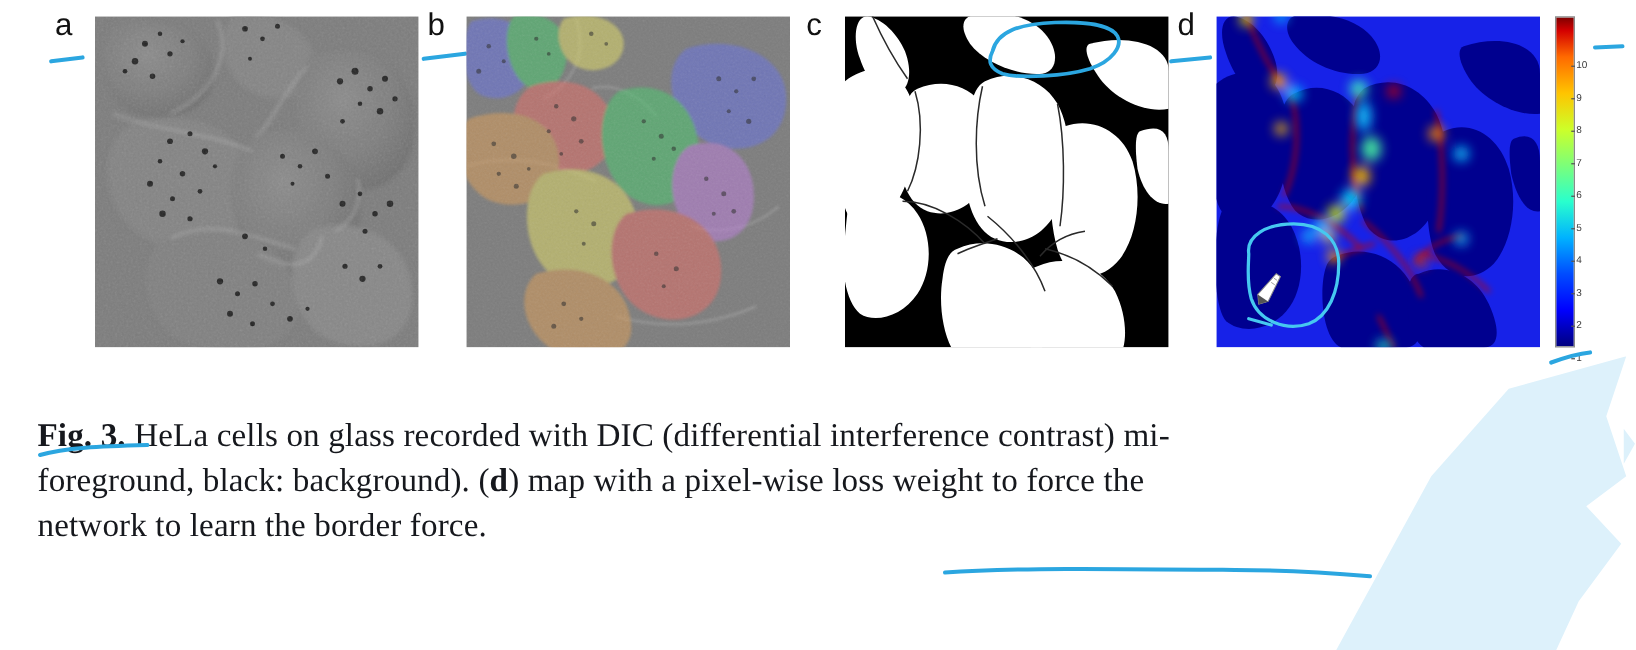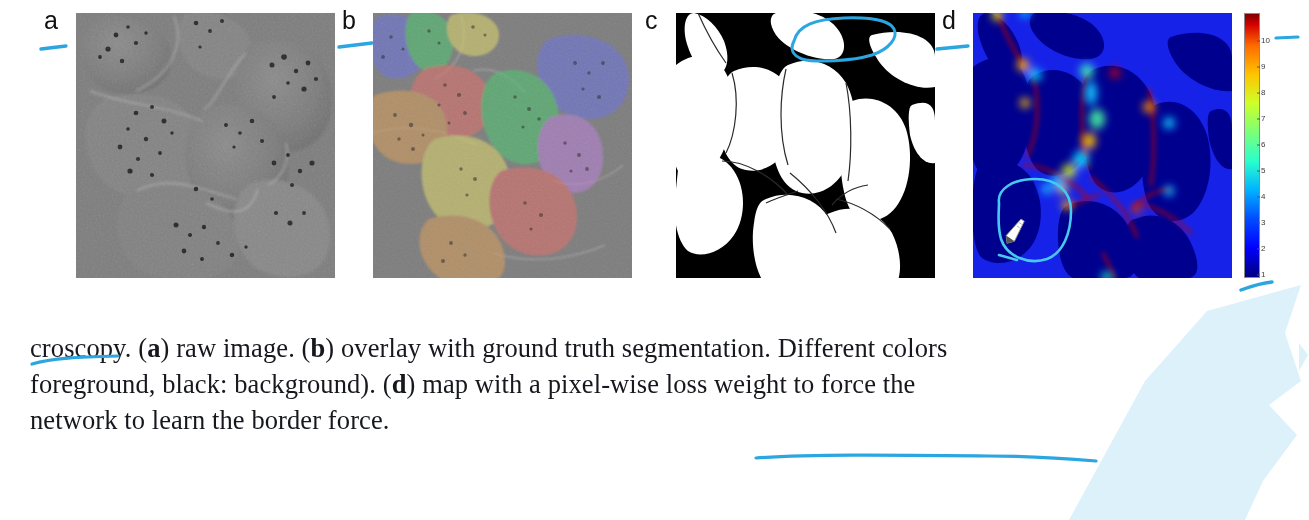--- a/index.html
+++ b/index.html
@@ -90,21 +90,21 @@
         #7cff79 55%,
         #cdff29 66%,
         #ffc400 77%,
         #ff6a00 88%,
         #d40000 96%,
         #7f0000 100%);
   }
   .cb-ticks {
     position: absolute;
     left: 17px;
-    top: 4px;
+    top: 16px;
     width: 40px;
     height: 265px;
   }
   .cb-tick {
     position: absolute;
     left: 0;
     font-family: "Liberation Sans", sans-serif;
     font-size: 8px;
     color: #3a3a3a;
     transform: translateY(-50%);
@@ -491,21 +491,22 @@
     <svg class="ink-dash" style="left:1274px;top:30px;width:32px;height:14px;" viewBox="0 0 32 14">
       <path d="M 2,8 L 24,7" stroke="#2ba6e0" stroke-width="3.2" fill="none" stroke-linecap="round"></path>
     </svg>
     <svg class="ink-dash" style="left:1238px;top:278px;width:42px;height:18px;" viewBox="0 0 42 18">
       <path d="M 3,12 C 14,8 24,5 34,4" stroke="#2ba6e0" stroke-width="3.4" fill="none" stroke-linecap="round"></path>
     </svg>
   </div>
 
   <div class="caption">
     <div class="cap-line">
-      croscopy. (<b>a</b>) raw image. (<b>b</b>) overlay with ground truth segmentation. Different colors
+      <b>Fig. 3.</b>
+      <span>HeLa cells on glass recorded with DIC (differential interference contrast) mi-</span>
     </div>
     <div class="cap-line">
       foreground, black: background). (<b>d</b>) map with a pixel-wise loss weight to force the
     </div>
     <div class="cap-last">network to learn the border force.</div>
   </div>
 
   <svg class="cap-ink" style="left:28px;top:352px;width:100px;height:16px;" viewBox="0 0 100 16">
     <path d="M 4,12 C 24,6 52,5 90,4" stroke="#2ba6e0" stroke-width="3.2" fill="none" stroke-linecap="round"></path>
   </svg>

